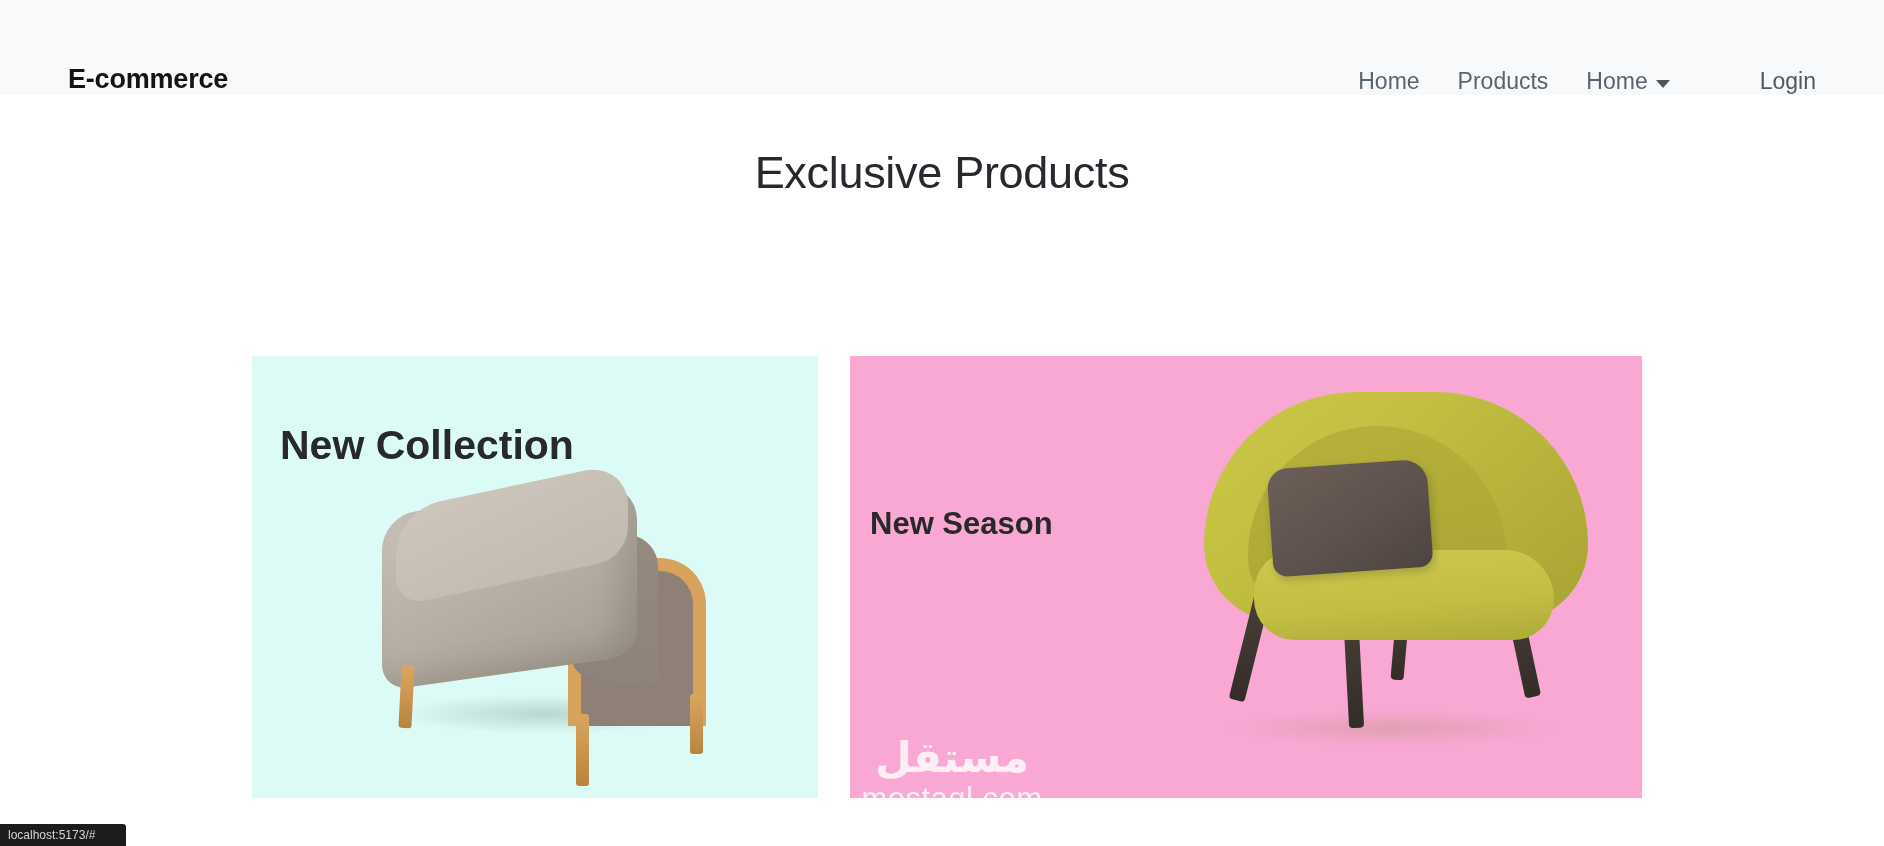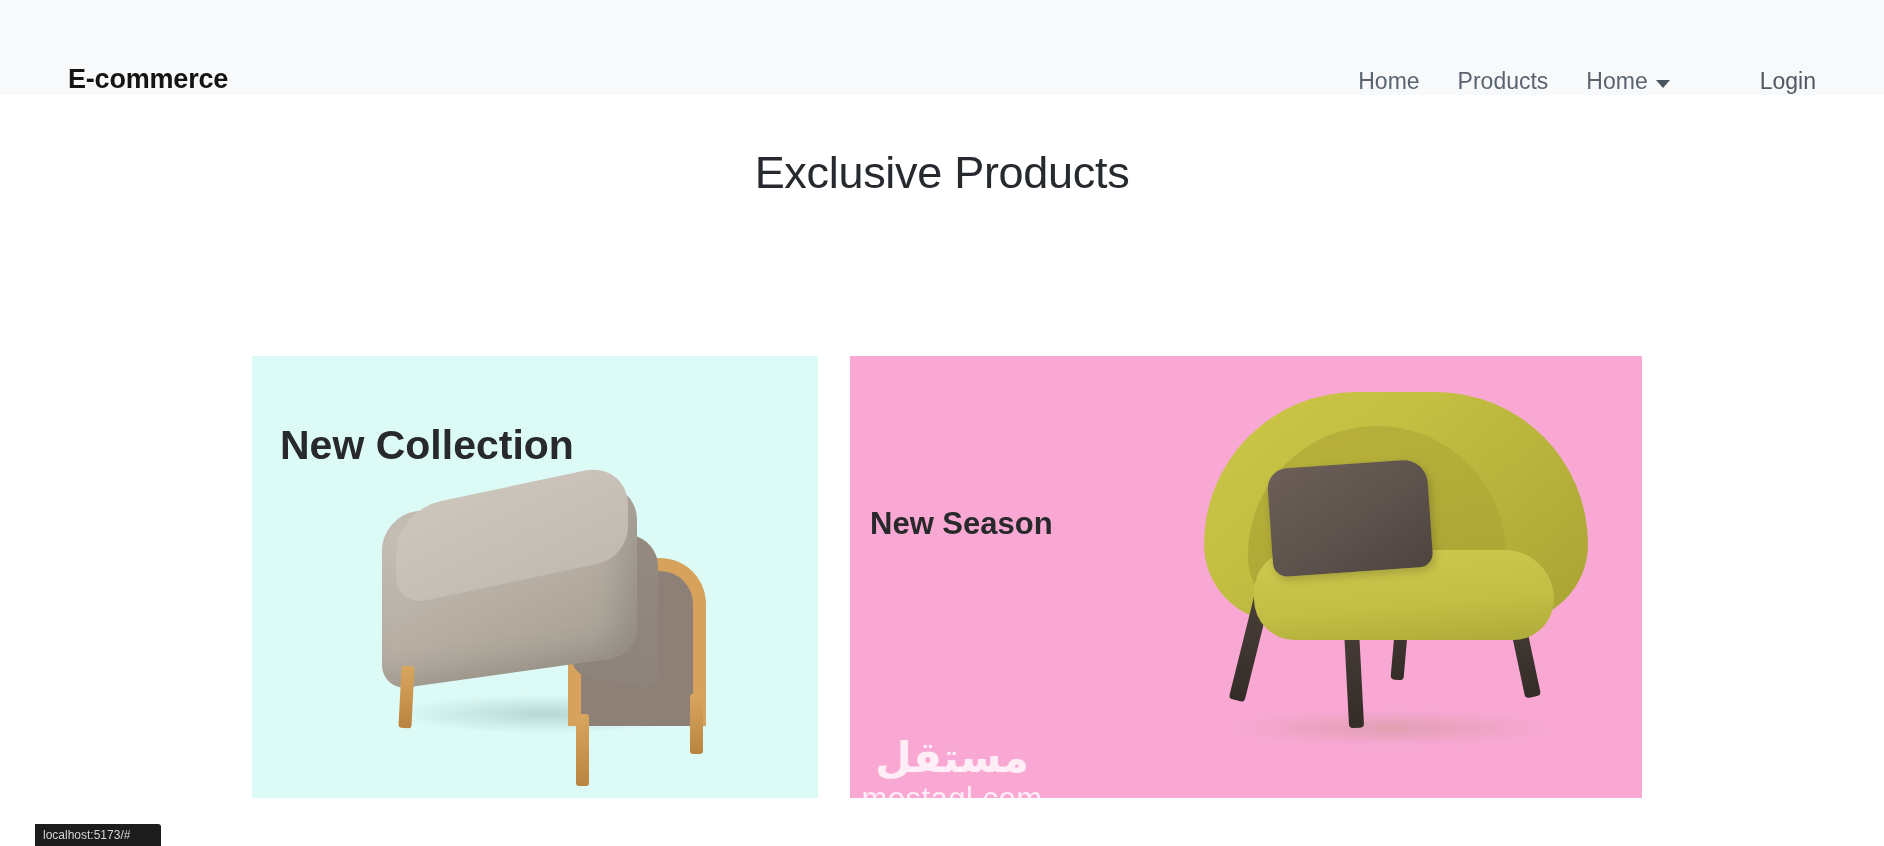--- a/index.html
+++ b/index.html
@@ -283,21 +283,20 @@
     min-width: 126px;
     background: #1c1c1c;
     color: #d6d6d6;
     font-size: 12px;
     display: flex;
     align-items: center;
     padding: 0 8px;
     border-top-right-radius: 3px;
     overflow: hidden;
     white-space: nowrap;
-    margin-left: 35px;
   }
 </style>
 </head>
 <body>
 
 <nav class="navbar">
   <div class="brand">E-commerce</div>
 
   <ul class="nav-links">
     <li class="nav-item">

